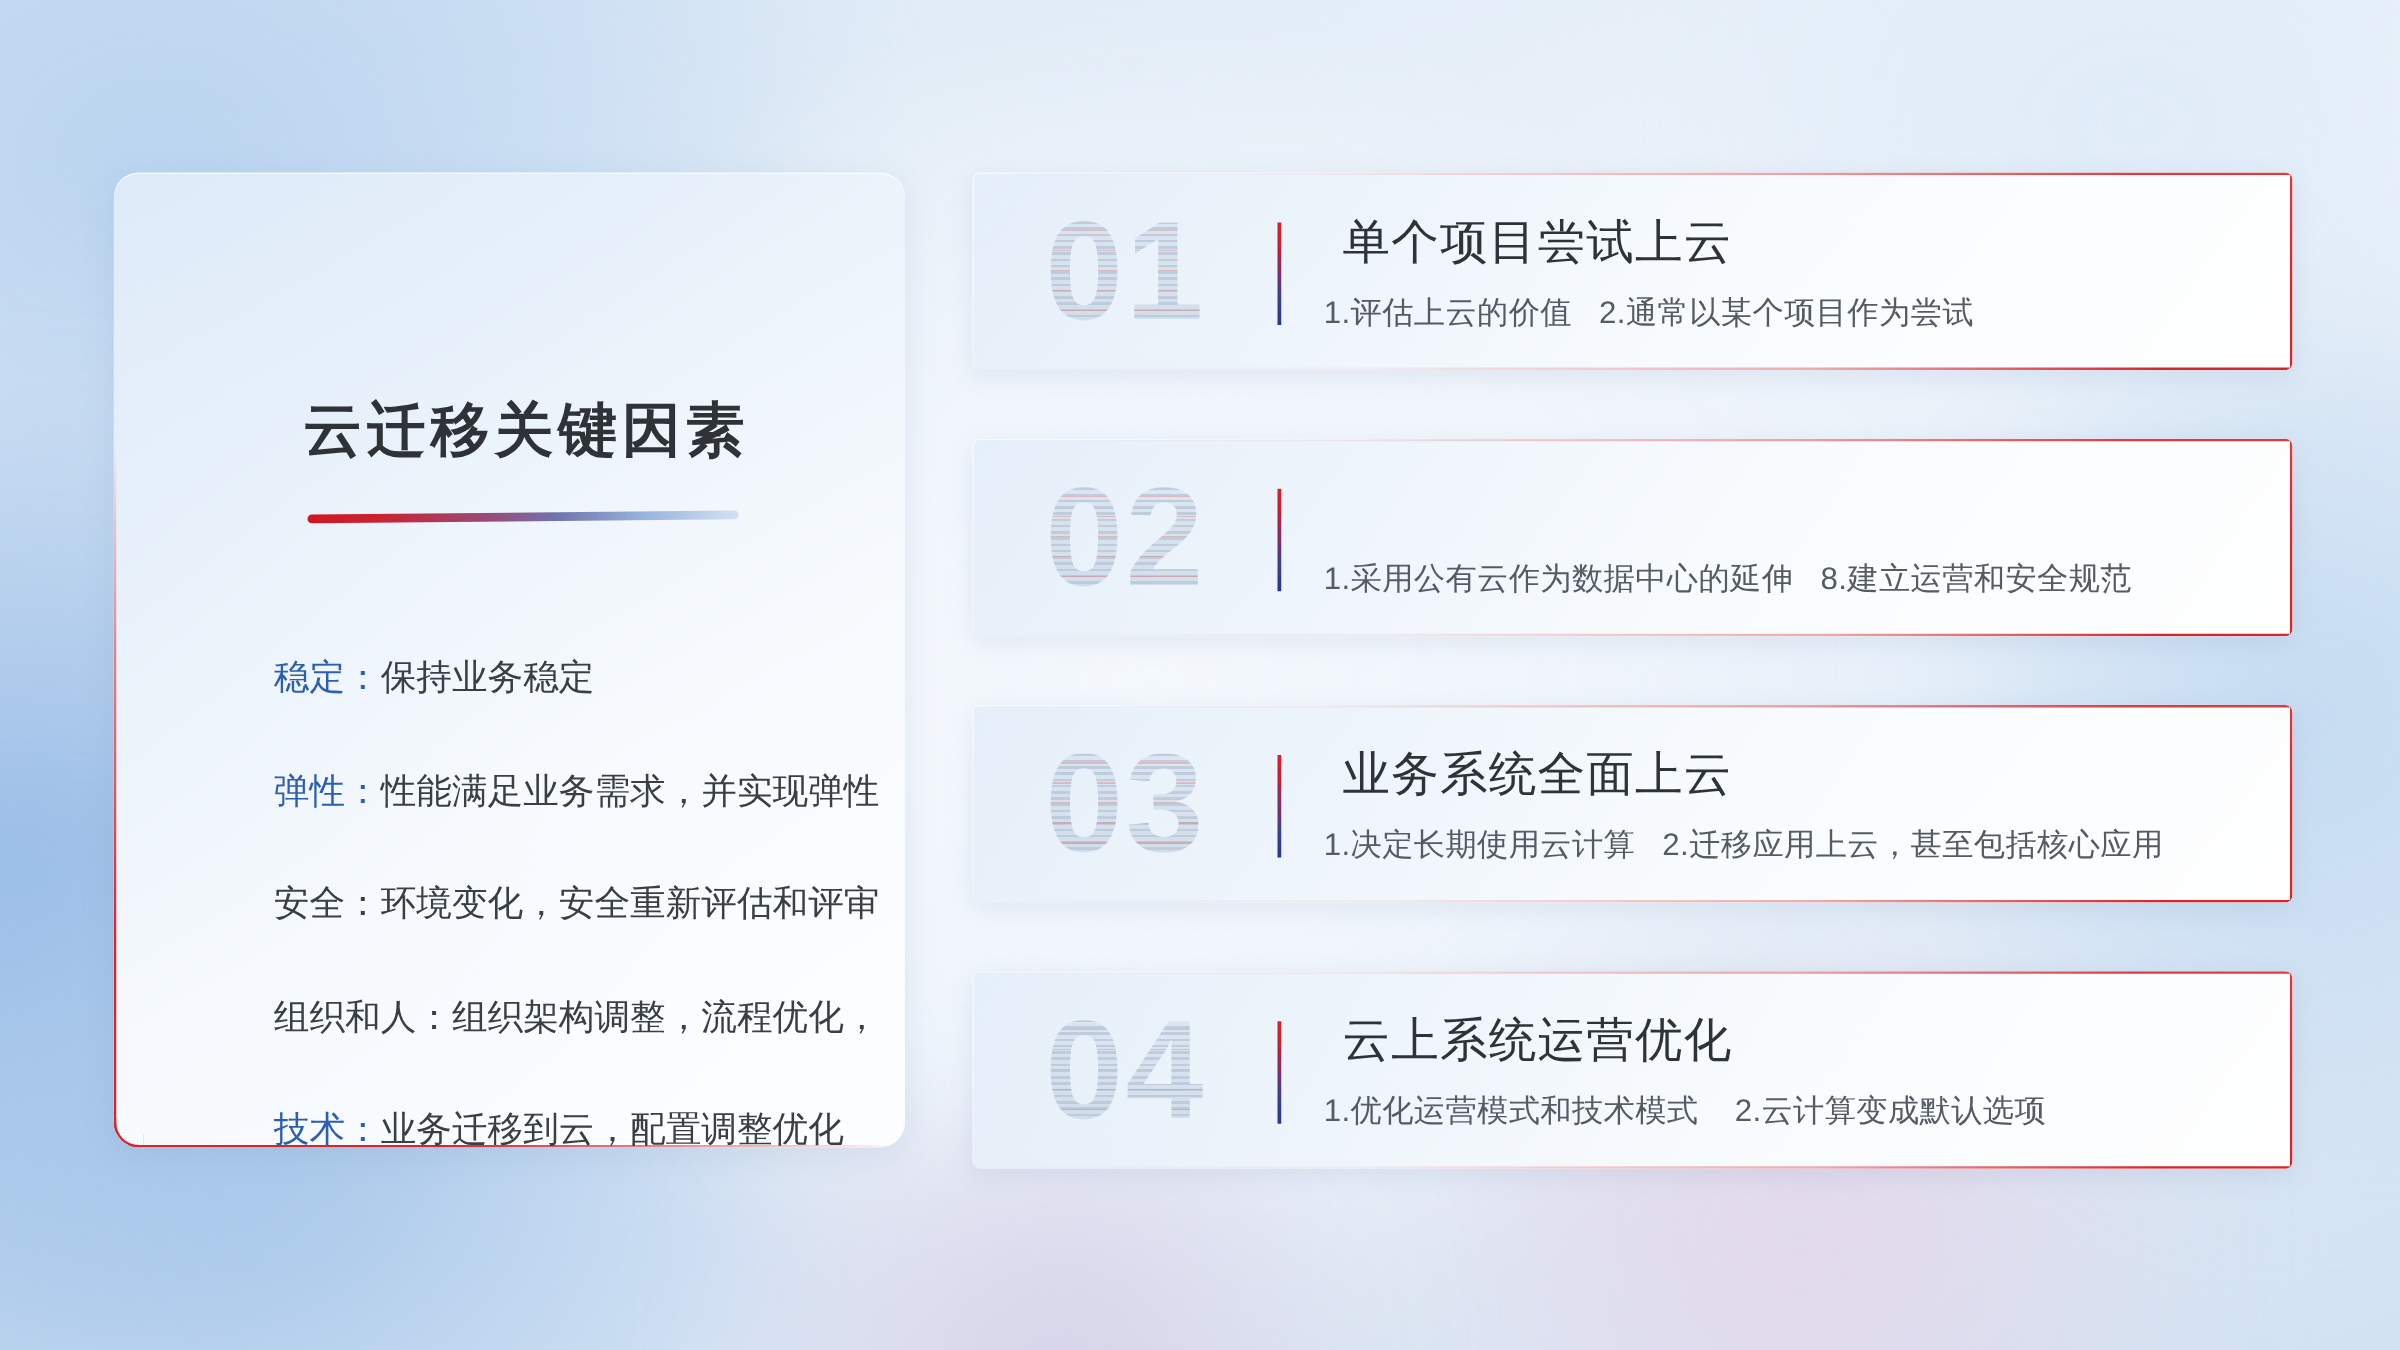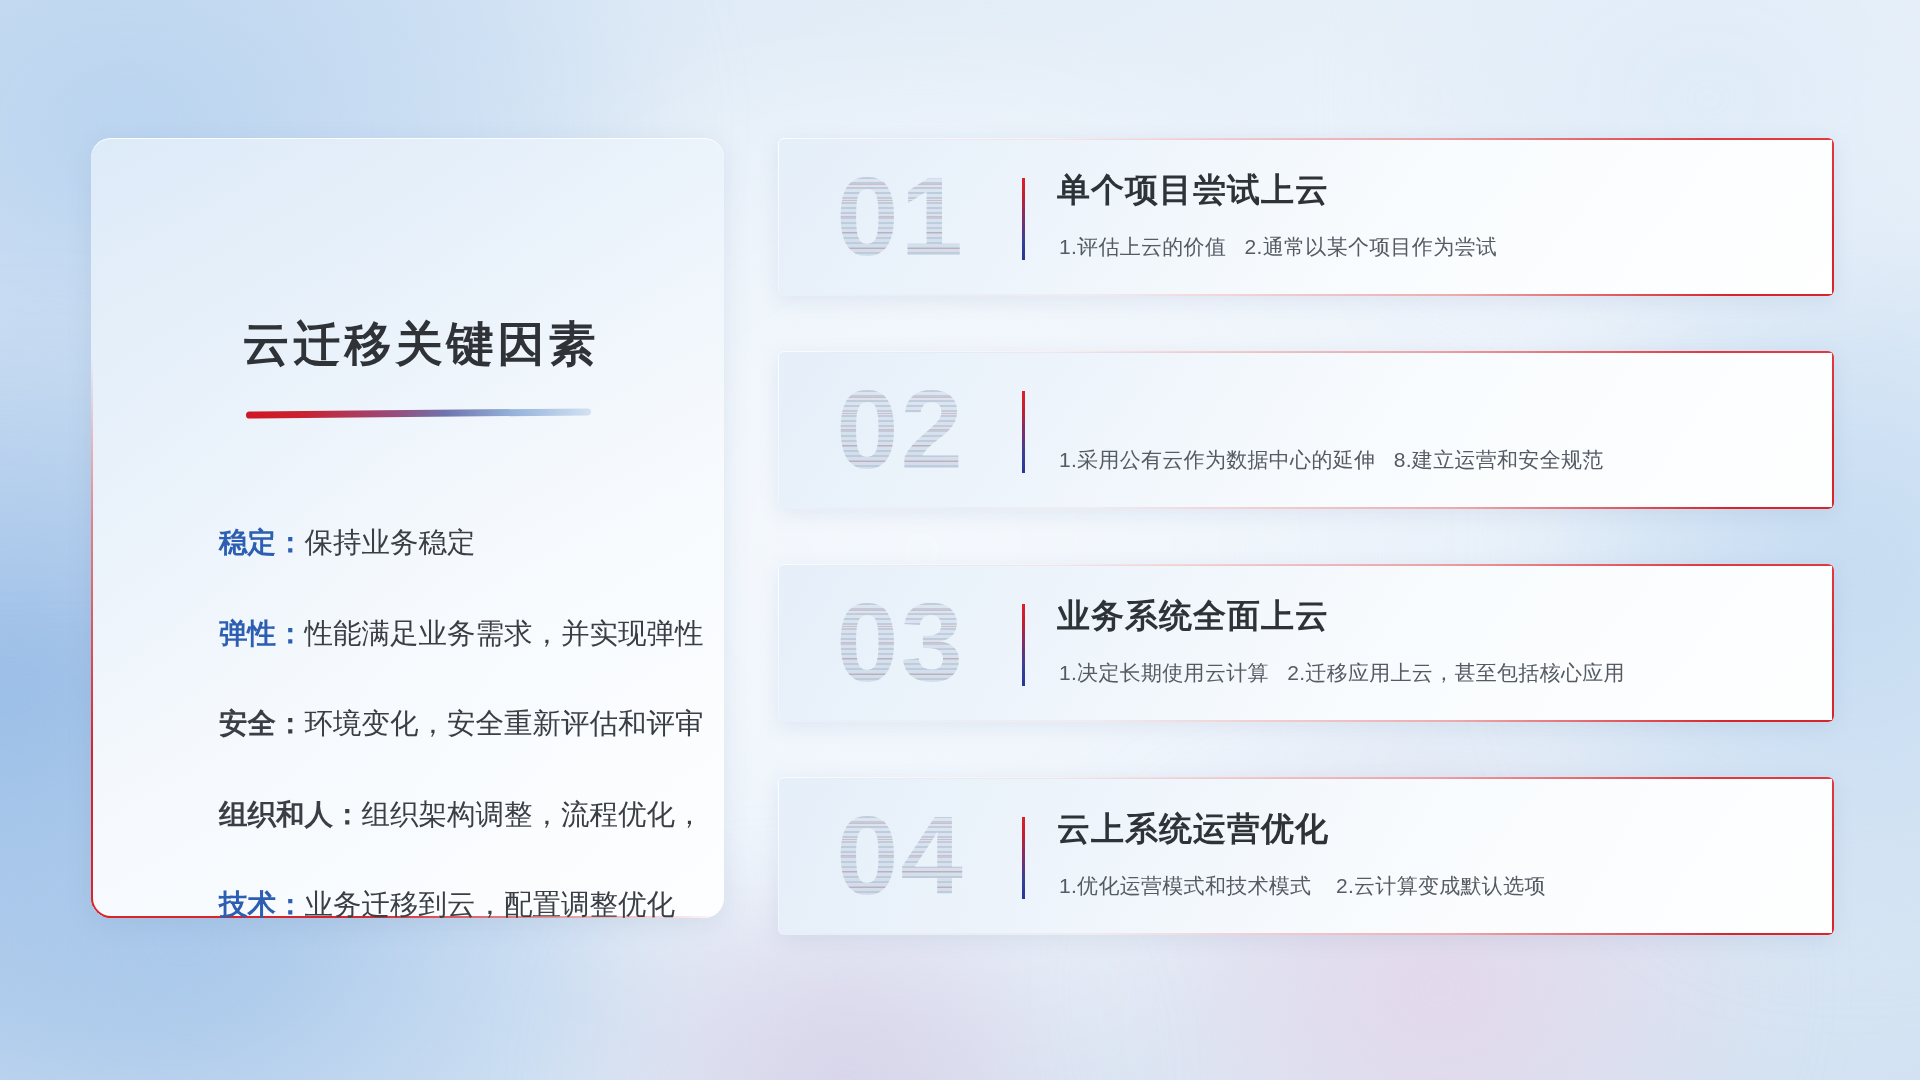--- a/index.html
+++ b/index.html
@@ -100,21 +100,21 @@
     transform:skewY(-0.55deg);
   }
 
   #factor-list {
     position:absolute; left:128px; top:390px; right:36px;
   }
   .factor-row {
     font-size:28.5px; line-height:1.0; color:#3a3f45; margin-bottom:62px; white-space:nowrap;
   }
   .factor-row:last-child { margin-bottom:0; }
-  .f-key { font-weight:700;margin-top:32px; }
+  .f-key { font-weight:400;margin-top:32px; }
   .f-key.blue { color:#2c5fb1; }
   .f-key.dark { color:#3a3f45; }
   .f-val { color:#3a3f45; }
 
   
   #cards { position:absolute; left:778px; top:138px; width:1056px; }
   .card {
     position:relative; height:158px; margin-bottom:55px; border-radius:6px;
     background:linear-gradient(125deg,
         rgba(228,238,249,0.90) 0%,
@@ -171,26 +171,26 @@
         rgba(255,255,255,0) 1px,
         rgba(255,255,255,0) 16px);
     opacity:0.7; user-select:none;
   }
 
   .card-bar {
     position:absolute; left:244px; top:40px; width:3px; height:82px;
     background:linear-gradient(180deg,#e01f28 0%,#c2202f 22%,#7b2f6e 50%,#3a3f92 76%,#25379a 100%);
   }
   .card-title {
-    position:absolute; left:279px; top:30px;
-    font-size:33px; font-weight:700; color:#2e3338; letter-spacing:1px;
+    position:absolute; left:296px; top:30px;
+    font-size:38px; font-weight:400; color:#2e3338; letter-spacing:1px;
   }
   .card-desc {
     position:absolute; left:281px; top:95px;
-    font-size:21px; color:#555b63; letter-spacing:0.3px; white-space:pre;
+    font-size:25px; color:#555b63; letter-spacing:0.3px; white-space:pre;
   }
 </style>
 </head>
 <body>
 
 <div id="bg">
   <div class="bg-base"></div>
   <div class="bg-b1"></div>
   <div class="bg-b2"></div>
   <div class="bg-b3"></div>

